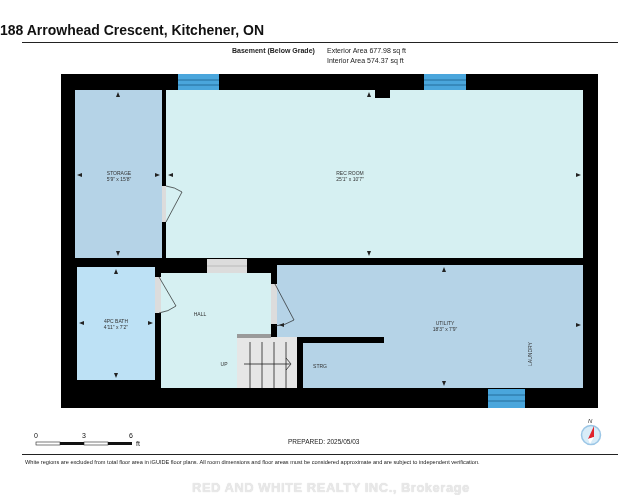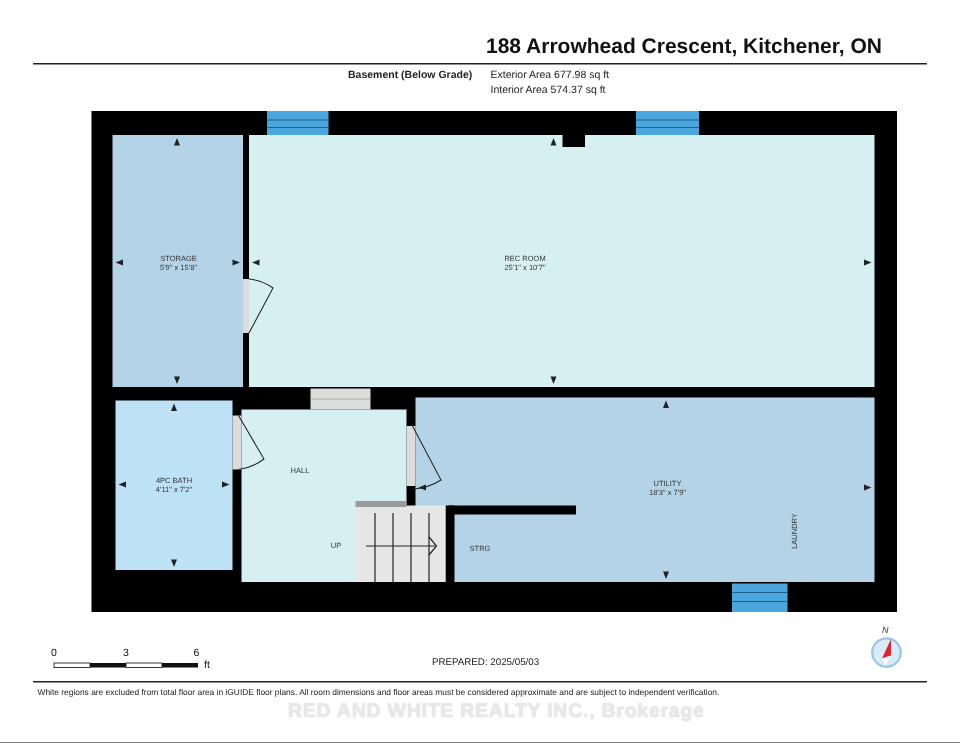--- a/index.html
+++ b/index.html
@@ -1,18 +1,18 @@
 <!DOCTYPE html>
 <html><head>
 <meta charset="utf-8">
 <style>
   html, body { margin:0; padding:0; }
   body { width:640px; height:495px; background:#ffffff; position:relative; overflow:hidden; font-family:"Liberation Sans", sans-serif; }
   .abs { position:absolute; }
-  .title { left:0; width:588px; top:22px; text-align:right; font-weight:bold; font-size:14px; color:#111; }
+  .title { left:0; width:588px; top:22px; text-align:left; font-weight:bold; font-size:14px; color:#111; }
   .hr { height:1px; background:#222; }
   .level { font-size:7px; color:#222; }
   .plan { left:0; top:0; width:640px; height:495px; }
   .label { font-size:5px; color:#333; text-align:center; line-height:6px; }
   .scale-num { font-size:7px; color:#111; }
   .note { font-size:5.6px; color:#222; }
   .prepared { font-size:6.5px; color:#222; }
   .watermark { font-size:13px; color:#e8e8e8; letter-spacing:0.5px; font-weight:bold; text-shadow: 0 0 1px #cfcfcf; }
 </style>
 </head>
@@ -136,13 +136,13 @@
 <div class="abs scale-num" style="left:34px; top:432px;">0</div>
 <div class="abs scale-num" style="left:82px; top:432px;">3</div>
 <div class="abs scale-num" style="left:129px; top:432px;">6</div>
 <div class="abs scale-num" style="left:136px; top:440px;">ft</div>
 
 <div class="abs" style="left:588px; top:418px; font-size:6px; font-style:italic; color:#333;">N</div>
 
 <div class="abs prepared" style="left:288px; top:438px;">PREPARED: 2025/05/03</div>
 <div class="abs hr" style="left:22px; width:596px; top:454px;"></div>
 <div class="abs note" style="left:25px; top:459px;">White regions are excluded from total floor area in iGUIDE floor plans. All room dimensions and floor areas must be considered approximate and are subject to independent verification.</div>
-<div class="abs watermark" style="left:192px; top:466px;">RED AND WHITE REALTY INC., Brokerage</div>
+<div class="abs watermark" style="left:192px; top:480px;">RED AND WHITE REALTY INC., Brokerage</div>
 
 </body></html>

